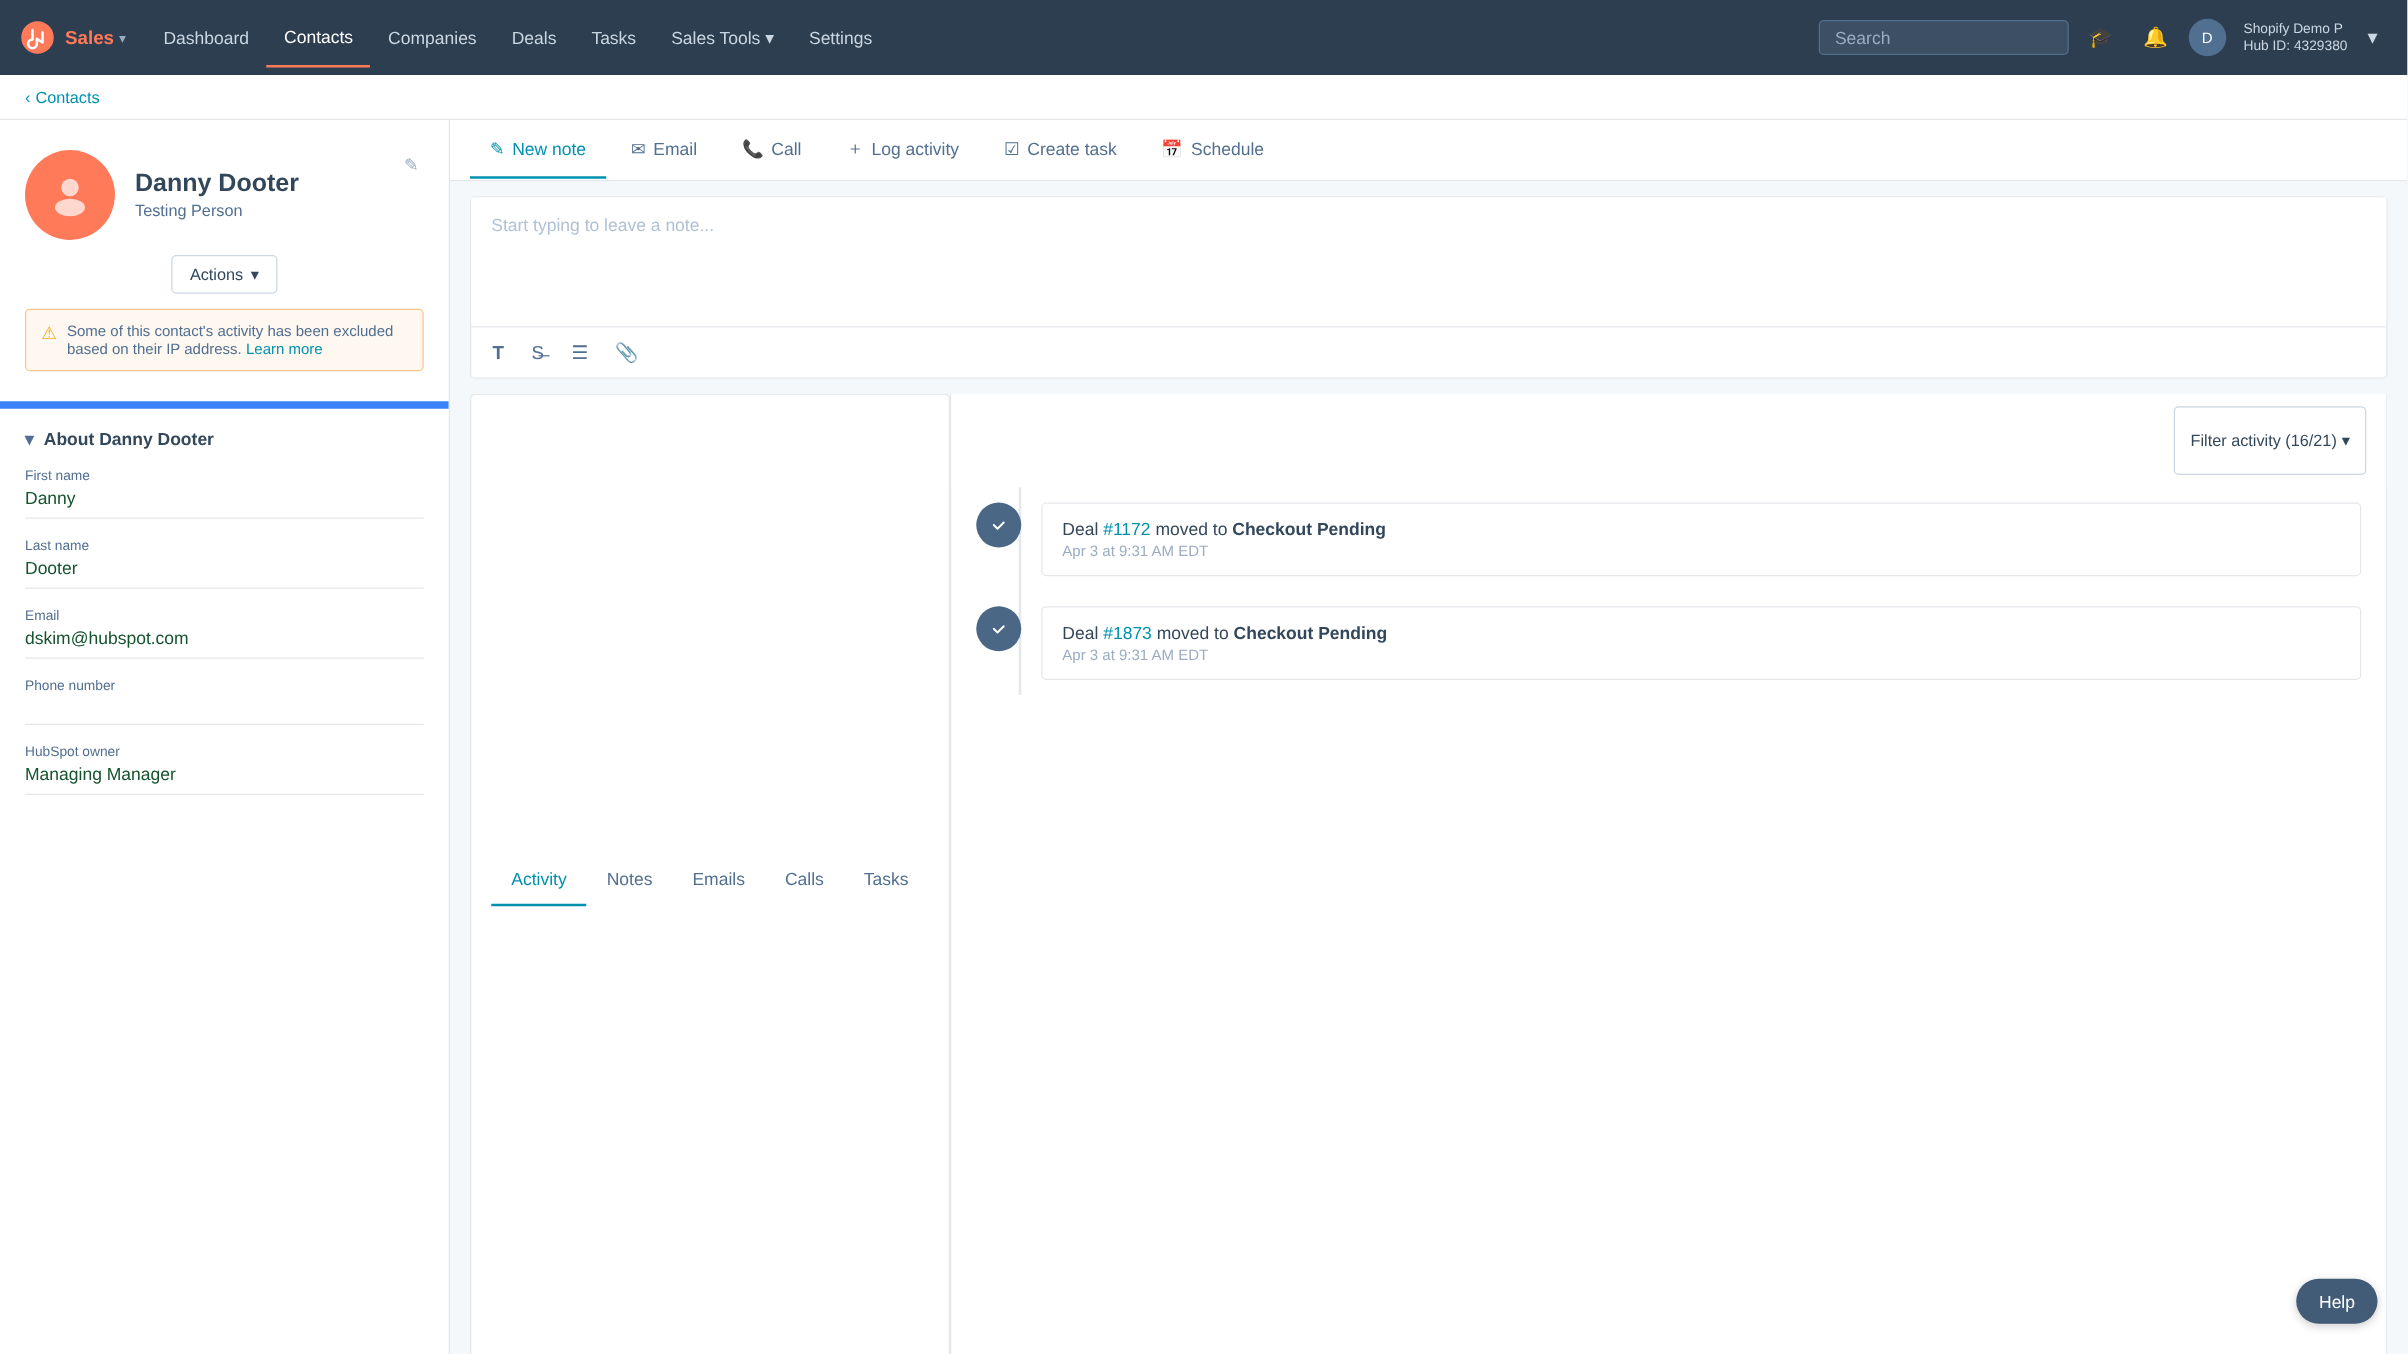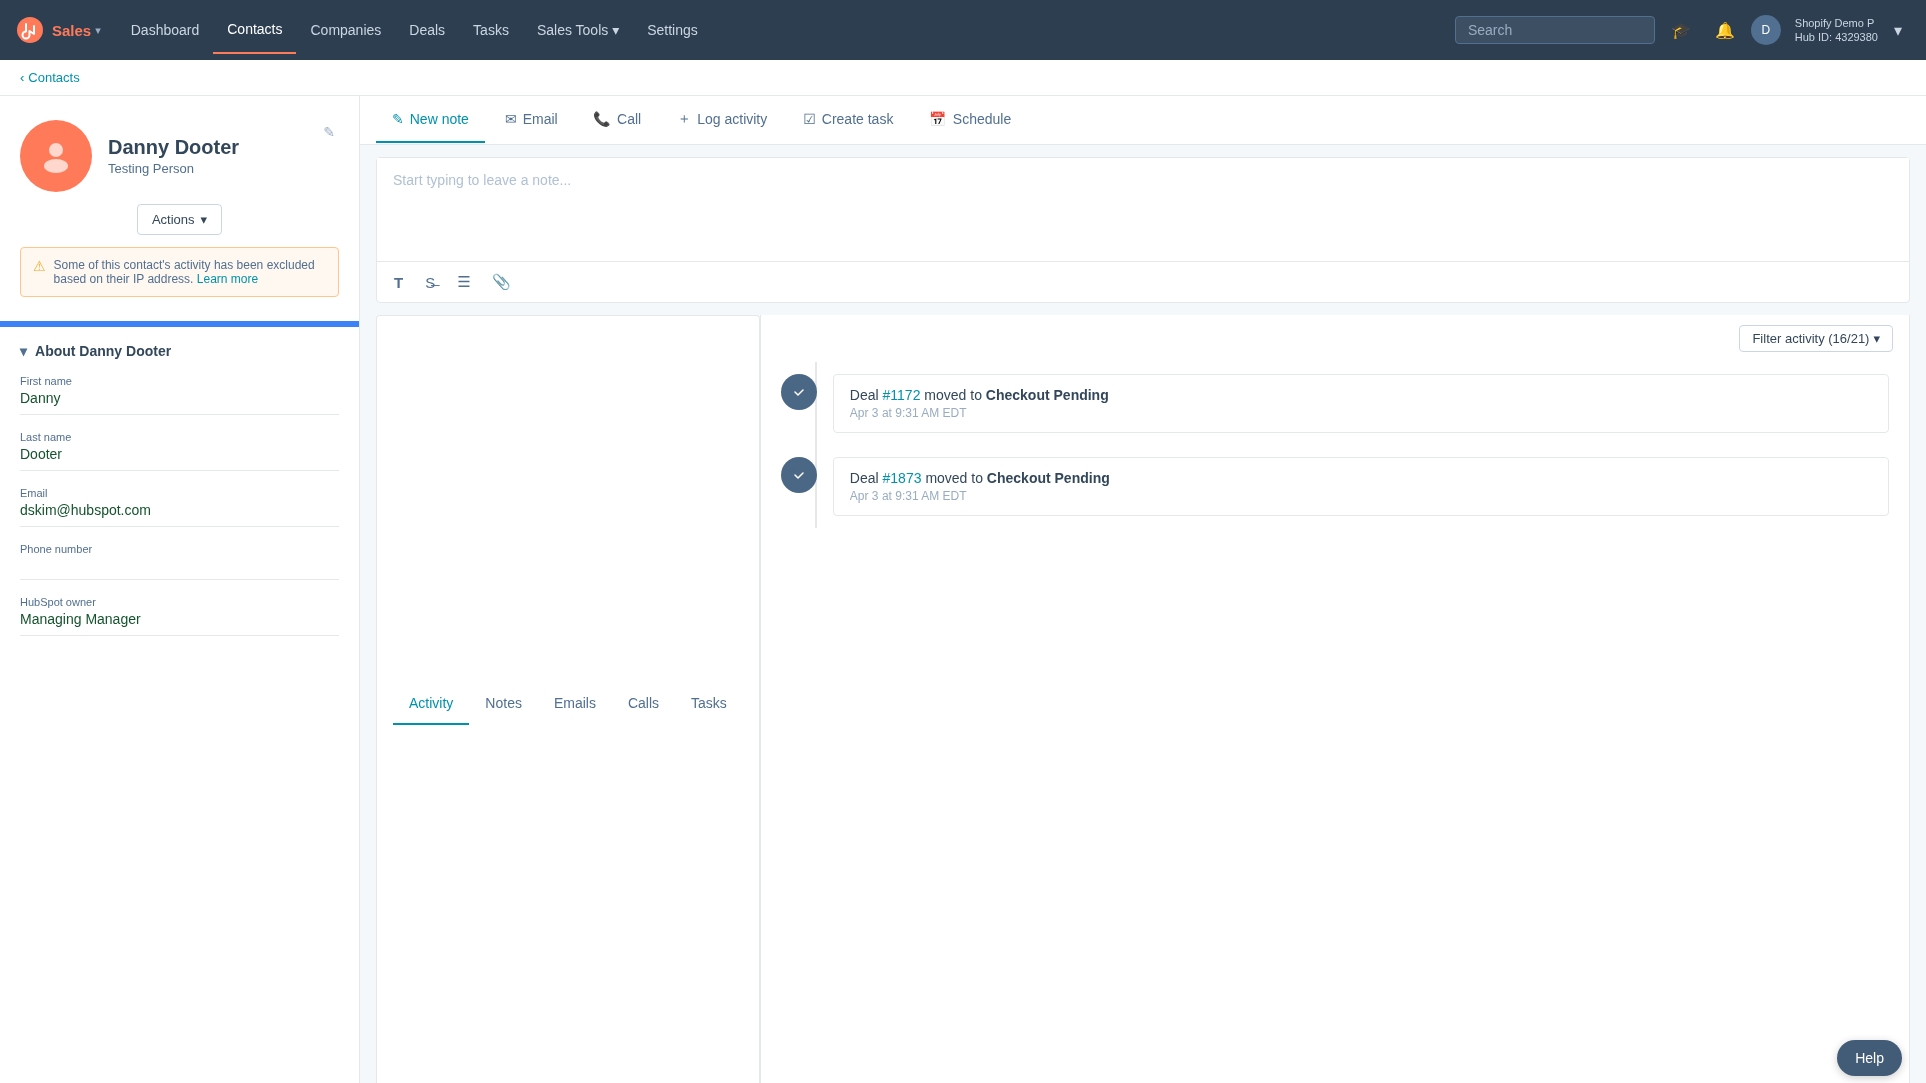--- a/index.html
+++ b/index.html
@@ -65,37 +65,37 @@
     .note-textarea::placeholder { color: #b0c1d4; }
     .note-toolbar { display: flex; align-items: center; gap: 12px; padding: 8px 12px; border-top: 1px solid #e5e8eb; }
     .note-tool-btn { background: none; border: none; color: #516f90; cursor: pointer; font-size: 15px; padding: 3px 5px; border-radius: 3px; }
 
     
     .activity-tabs { display: flex; align-items: center; background: #fff; border-bottom: 1px solid #e5e8eb; padding: 0 16px; border-top: 1px solid #e5e8eb; margin: 0 16px 0 16px; border-radius: 4px 4px 0 0; }
     .act-tab { padding: 12px 16px; font-size: 14px; color: #516f90; cursor: pointer; border-bottom: 2px solid transparent; }
     .act-tab.active { color: #0091ae; border-bottom-color: #0091ae; font-weight: 500; }
     .activity-content { background: #fff; border: 1px solid #e5e8eb; border-top: none; margin: 0; border-radius: 0 0 4px 4px; }
     .filter-bar { display: flex; justify-content: flex-end; padding: 10px 16px; background: #fff; }
-    .filter-btn { background: #fff; border: 1px solid #cbd6e2; border-radius: 4px; padding: 5px 12px; font-size: 13px; color: #33475b; cursor: pointer; display: flex; align-items: center; gap: 4px; }
+    .filter-btn { background: #fff; border: 1px solid #cbd6e2; border-radius: 4px; padding: 19px 12px; font-size: 13px; color: #33475b; cursor: pointer; display: flex; align-items: center; gap: 4px; }
 
     .month-header { font-size: 18px; font-weight: 400; color: #33475b; padding: 20px 20px 16px; }
 
     .timeline { position: relative; padding: 0 20px; }
     .timeline-line { position: absolute; left: 54px; top: 0; bottom: 0; width: 2px; background: #e5e8eb; }
     .timeline-item { display: flex; align-items: flex-start; gap: 16px; padding: 12px 0; position: relative; }
     .timeline-icon { width: 36px; height: 36px; border-radius: 50%; background: #4a6785; display: flex; align-items: center; justify-content: center; flex-shrink: 0; z-index: 1; }
     .timeline-icon svg { width: 18px; height: 18px; }
     .timeline-content { flex: 1; padding: 12px 16px; background: #fff; border: 1px solid #e5e8eb; border-radius: 4px; }
     .timeline-main { font-size: 14px; color: #33475b; }
     .timeline-main a { color: #0091ae; text-decoration: none; }
     .timeline-main strong { font-weight: 600; }
     .timeline-time { font-size: 12px; color: #99acc2; margin-top: 3px; }
 
     
-    .help-btn { position: fixed; bottom: 7px; right: 24px; background: #425b76; color: #fff; border: none; border-radius: 24px; padding: 10px 18px; font-size: 14px; cursor: pointer; box-shadow: 0 2px 8px rgba(0,0,0,0.2); }
+    .help-btn { position: fixed; bottom: 24px; right: 24px; background: #425b76; color: #fff; border: none; border-radius: 24px; padding: 10px 18px; font-size: 14px; cursor: pointer; box-shadow: 0 2px 8px rgba(0,0,0,0.2); }
   </style>
 </head>
 <body>
 
 <nav>
   <div class="top-nav">
     <div class="nav-logo">
       <svg viewBox="0 0 28 28" fill="none">
         <circle cx="14" cy="14" r="13" fill="#ff7a59"></circle>
         <path d="M10 8v7.5a3.5 3.5 0 1 0 3.5 3.5V15l4.5 3V10" stroke="#fff" stroke-width="2" stroke-linecap="round" stroke-linejoin="round"></path>

